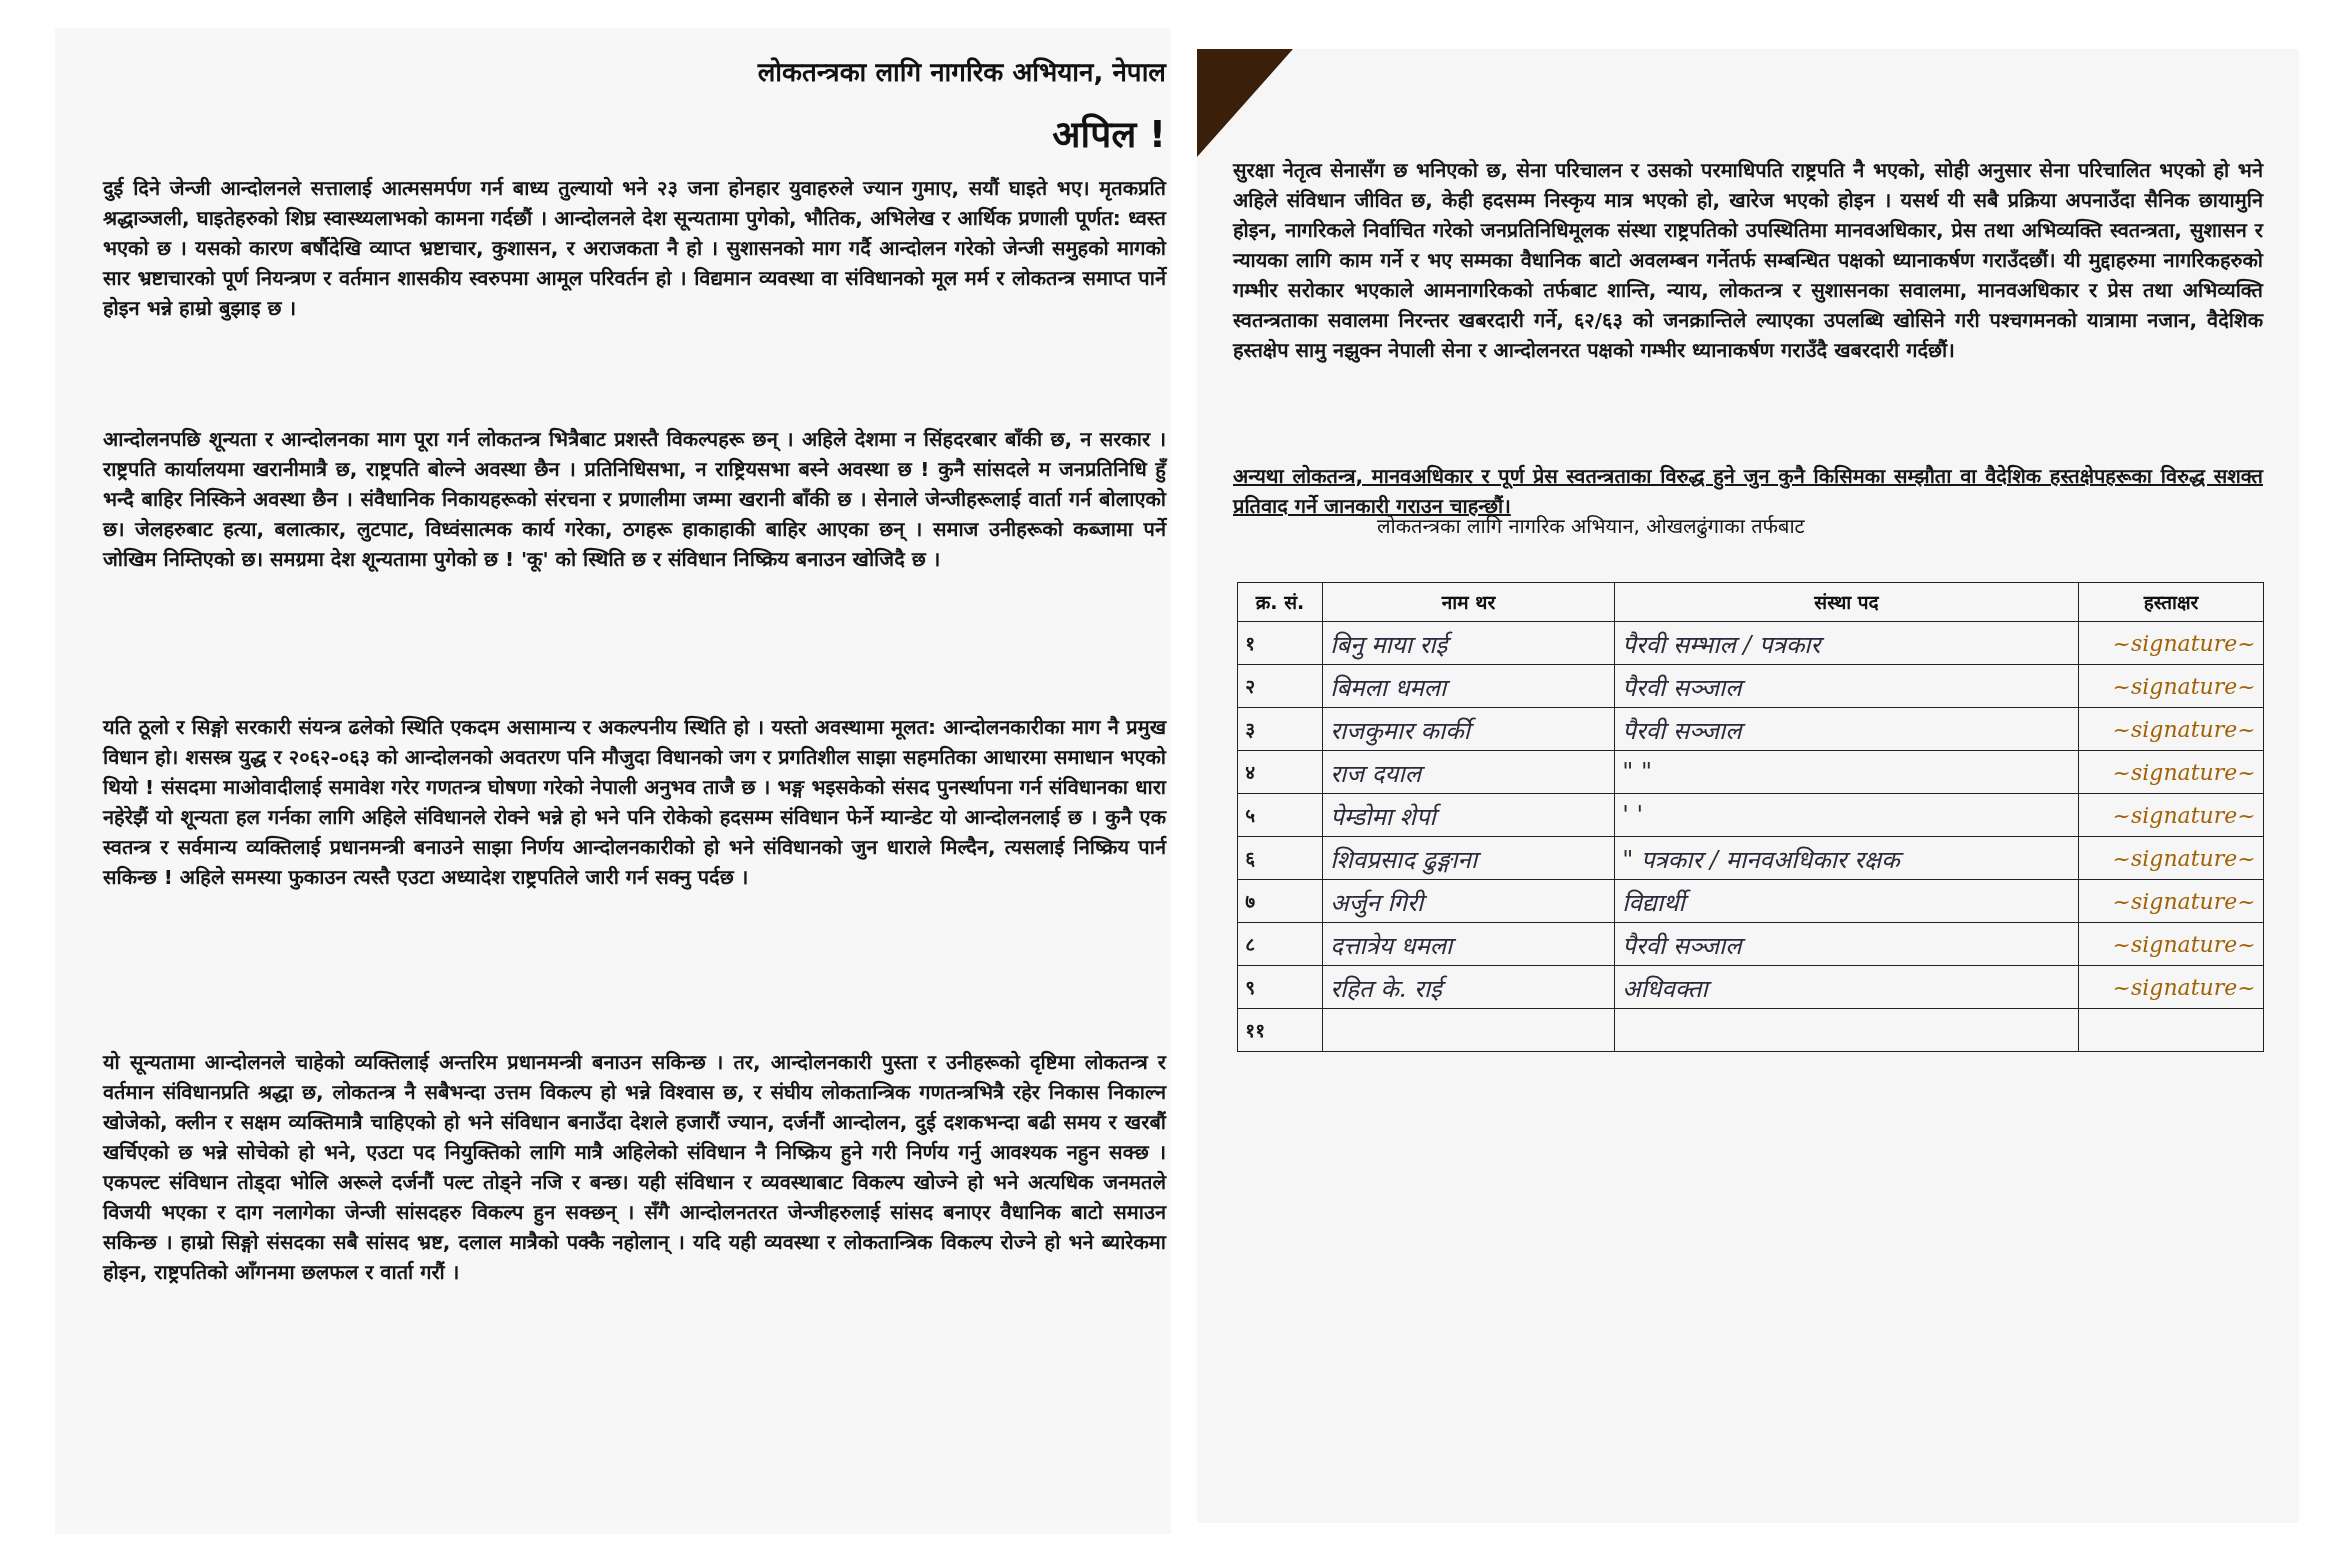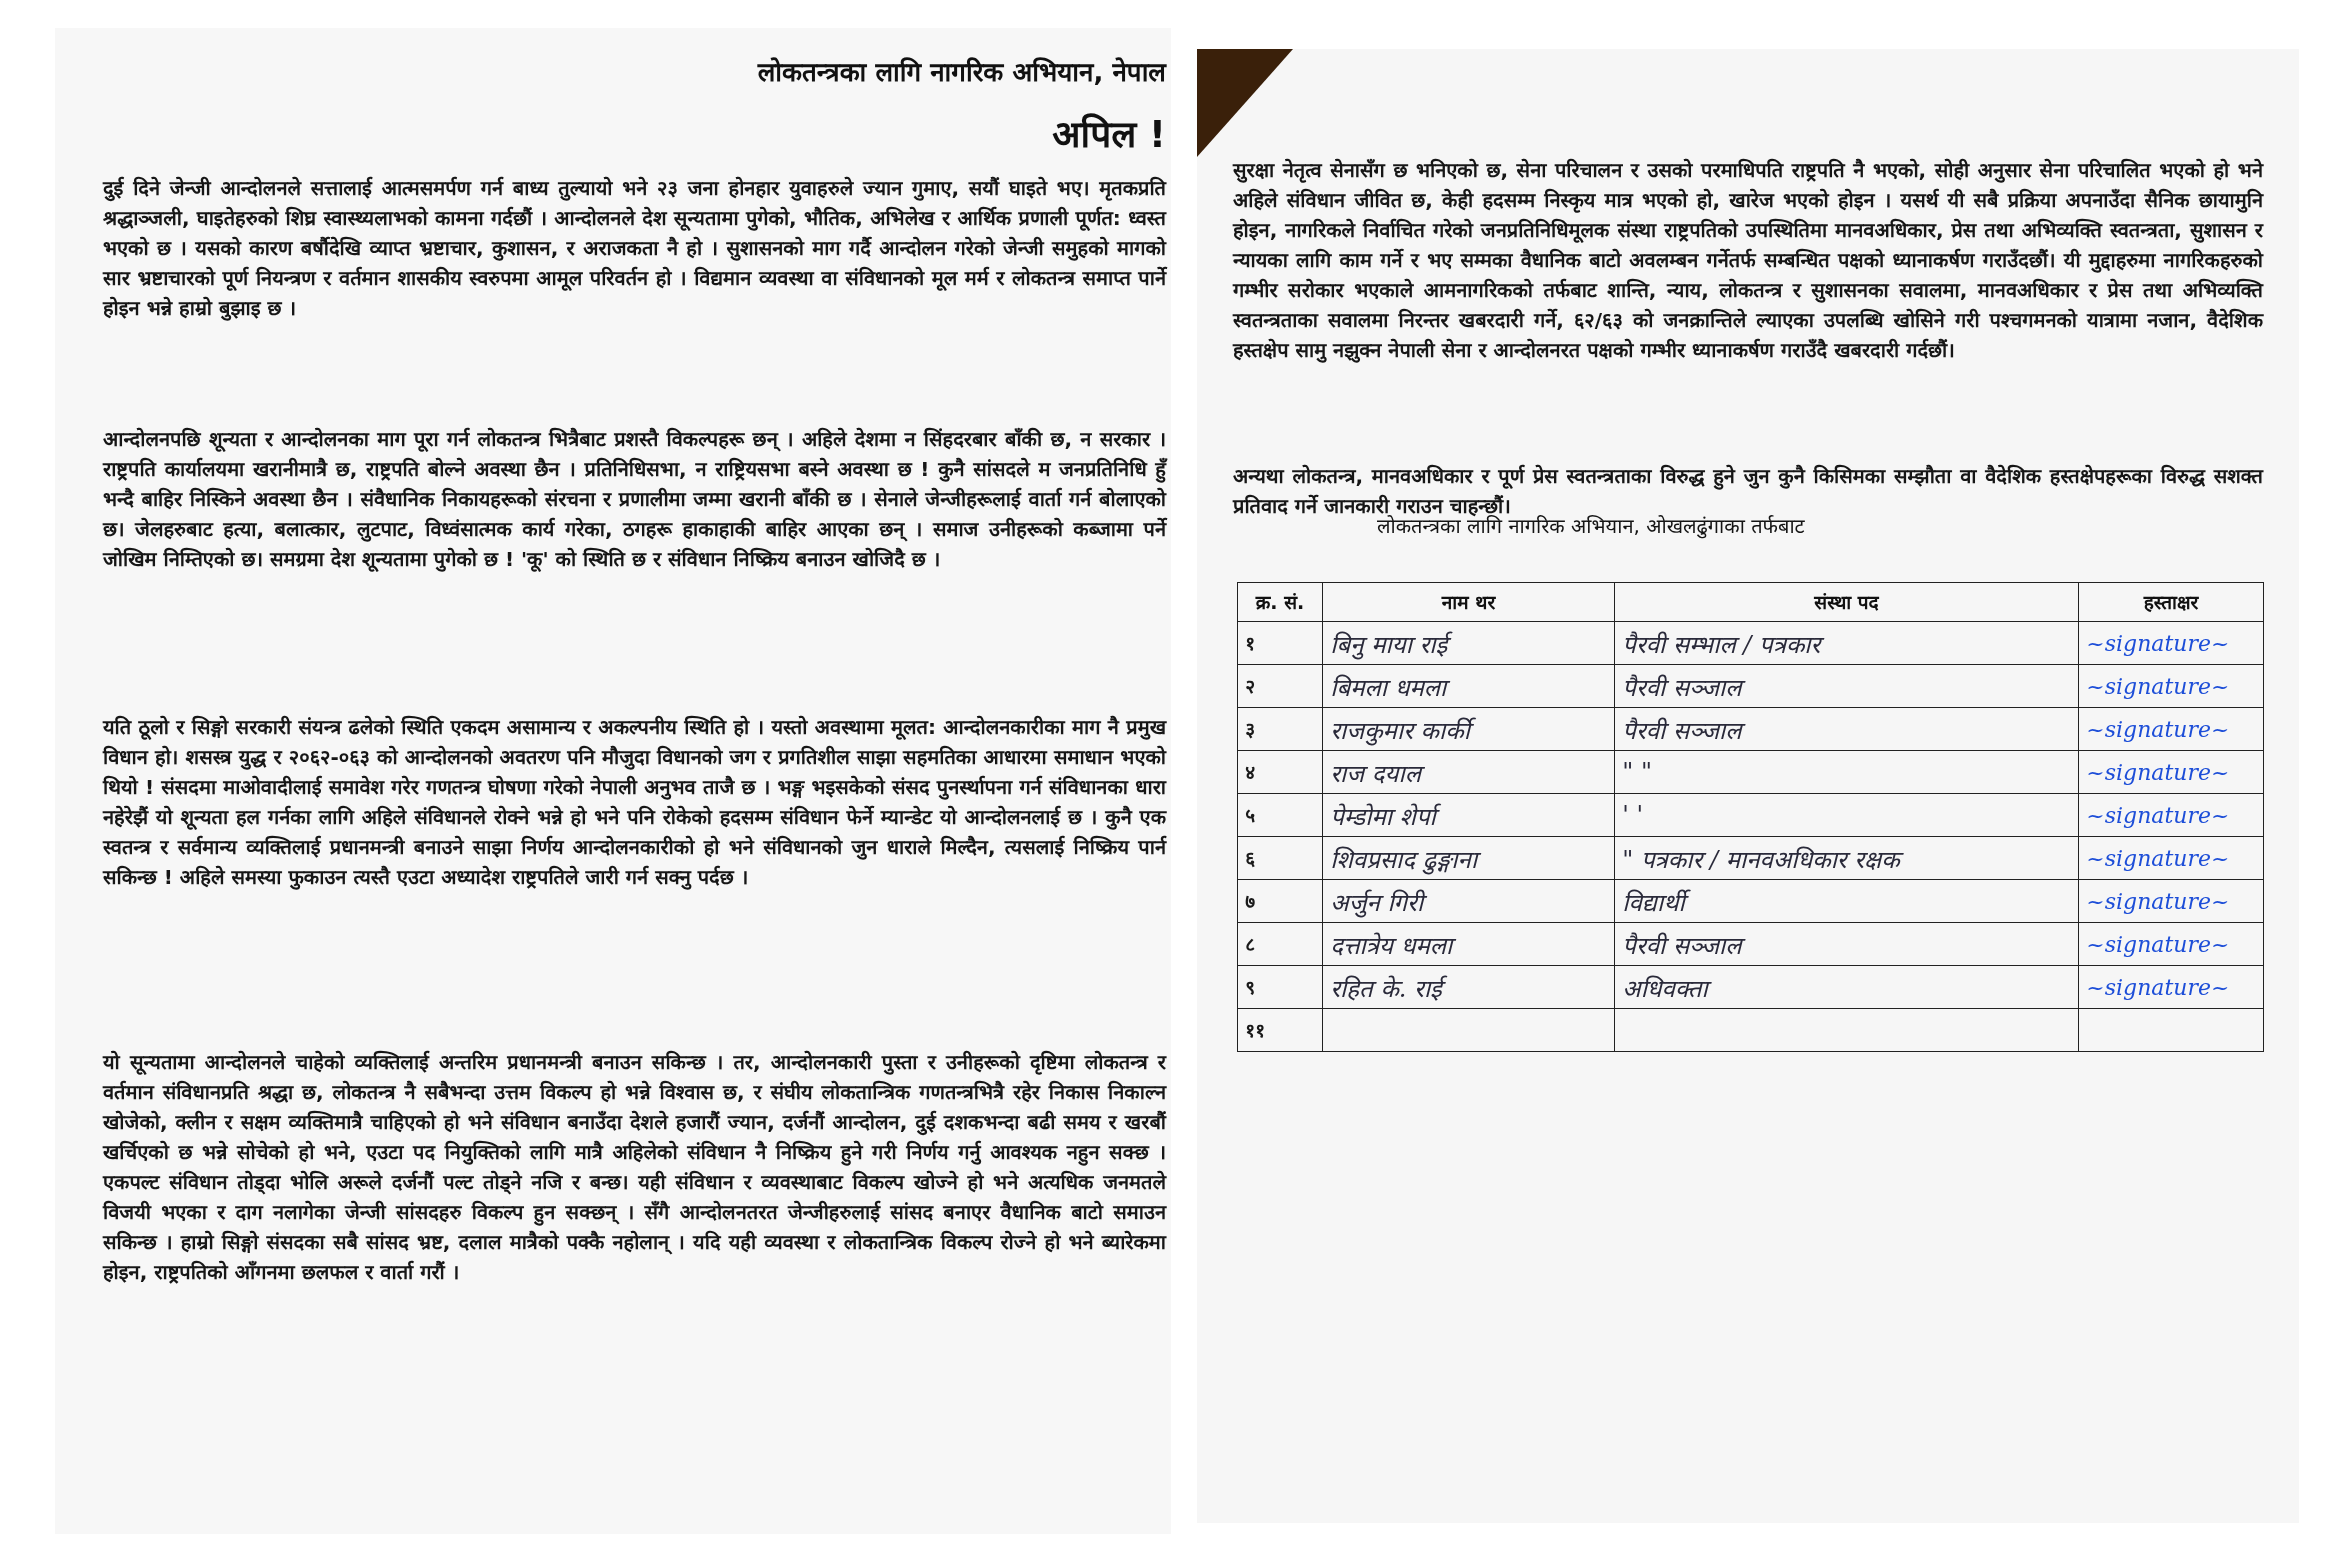--- a/index.html
+++ b/index.html
@@ -45,22 +45,22 @@
     border:1.8px solid #222; padding:0 7.3px; height:43px; box-sizing:border-box;
     font-size:19px; vertical-align:middle;
   }
   table.sig th { height:39px; font-weight:bold; text-align:center; color:#111; }
   table.sig td.num { font-weight:bold; text-align:left; }
   table.sig td.hand {
     font-family:"DejaVu Serif", serif; font-style:italic; font-size:24px; color:#2a2a3a;
     white-space:nowrap; overflow:hidden;
   }
   table.sig td.signature {
-    font-family:"DejaVu Serif", serif; font-style:italic; font-size:22px; color:#1d4ed8;
-    text-align:left; white-space:nowrap; overflow:hidden;
+    font-family:"DejaVu Serif", serif; font-style:italic; font-size:22px; color:#a16207;
+    text-align:right; white-space:nowrap; overflow:hidden;
   }
   .col-num { width:85px; }
   .col-name { width:292px; }
   .col-org { width:464px; }
   .col-sig { width:185px; }
 </style>
 </head>
 <body>
 
 <div class="page-left"></div>
@@ -69,21 +69,21 @@
 
 <div class="title org-title">लोकतन्त्रका लागि नागरिक अभियान, नेपाल</div>
 <div class="title appeal-title">अपिल !</div>
 
 <div class="para lp" style="top:173px;">दुई दिने जेन्जी आन्दोलनले सत्तालाई आत्मसमर्पण गर्न बाध्य तुल्यायो भने २३ जना होनहार युवाहरुले ज्यान गुमाए, सयौं घाइते भए। मृतकप्रति श्रद्धाञ्जली, घाइतेहरुको शिघ्र स्वास्थ्यलाभको कामना गर्दछौं । आन्दोलनले देश सून्यतामा पुगेको, भौतिक, अभिलेख र आर्थिक प्रणाली पूर्णत: ध्वस्त भएको छ । यसको कारण बर्षौदेखि व्याप्त भ्रष्टाचार, कुशासन, र अराजकता नै हो । सुशासनको माग गर्दै आन्दोलन गरेको जेन्जी समुहको मागको सार भ्रष्टाचारको पूर्ण नियन्त्रण र वर्तमान शासकीय स्वरुपमा आमूल परिवर्तन हो । विद्यमान व्यवस्था वा संविधानको मूल मर्म र लोकतन्त्र समाप्त पार्ने होइन भन्ने हाम्रो बुझाइ छ ।</div>
 <div class="para lp" style="top:424px;">आन्दोलनपछि शून्यता र आन्दोलनका माग पूरा गर्न लोकतन्त्र भित्रैबाट प्रशस्तै विकल्पहरू छन् । अहिले देशमा न सिंहदरबार बाँकी छ, न सरकार । राष्ट्रपति कार्यालयमा खरानीमात्रै छ, राष्ट्रपति बोल्ने अवस्था छैन । प्रतिनिधिसभा, न राष्ट्रियसभा बस्ने अवस्था छ ! कुनै सांसदले म जनप्रतिनिधि हुँ भन्दै बाहिर निस्किने अवस्था छैन । संवैधानिक निकायहरूको संरचना र प्रणालीमा जम्मा खरानी बाँकी छ । सेनाले जेन्जीहरूलाई वार्ता गर्न बोलाएको छ। जेलहरुबाट हत्या, बलात्कार, लुटपाट, विध्वंसात्मक कार्य गरेका, ठगहरू हाकाहाकी बाहिर आएका छन् । समाज उनीहरूको कब्जामा पर्ने जोखिम निम्तिएको छ। समग्रमा देश शून्यतामा पुगेको छ ! 'कू' को स्थिति छ र संविधान निष्क्रिय बनाउन खोजिदै छ ।</div>
 <div class="para lp" style="top:712px;">यति ठूलो र सिङ्गो सरकारी संयन्त्र ढलेको स्थिति एकदम असामान्य र अकल्पनीय स्थिति हो । यस्तो अवस्थामा मूलत: आन्दोलनकारीका माग नै प्रमुख विधान हो। शसस्त्र युद्ध र २०६२-०६३ को आन्दोलनको अवतरण पनि मौजुदा विधानको जग र प्रगतिशील साझा सहमतिका आधारमा समाधान भएको थियो ! संसदमा माओवादीलाई समावेश गरेर गणतन्त्र घोषणा गरेको नेपाली अनुभव ताजै छ । भङ्ग भइसकेको संसद पुनर्स्थापना गर्न संविधानका धारा नहेरेझैं यो शून्यता हल गर्नका लागि अहिले संविधानले रोक्ने भन्ने हो भने पनि रोकेको हदसम्म संविधान फेर्ने म्यान्डेट यो आन्दोलनलाई छ । कुनै एक स्वतन्त्र र सर्वमान्य व्यक्तिलाई प्रधानमन्त्री बनाउने साझा निर्णय आन्दोलनकारीको हो भने संविधानको जुन धाराले मिल्दैन, त्यसलाई निष्क्रिय पार्न सकिन्छ ! अहिले समस्या फुकाउन त्यस्तै एउटा अध्यादेश राष्ट्रपतिले जारी गर्न सक्नु पर्दछ ।</div>
 <div class="para lp" style="top:1047px;">यो सून्यतामा आन्दोलनले चाहेको व्यक्तिलाई अन्तरिम  प्रधानमन्त्री बनाउन सकिन्छ । तर, आन्दोलनकारी पुस्ता र उनीहरूको दृष्टिमा लोकतन्त्र र वर्तमान संविधानप्रति श्रद्धा छ, लोकतन्त्र नै सबैभन्दा उत्तम विकल्प हो भन्ने विश्वास छ, र संघीय लोकतान्त्रिक गणतन्त्रभित्रै रहेर निकास निकाल्न खोजेको, क्लीन र सक्षम व्यक्तिमात्रै चाहिएको हो भने संविधान बनाउँदा देशले हजारौं ज्यान, दर्जनौं आन्दोलन, दुई दशकभन्दा बढी समय र खरबौं खर्चिएको छ भन्ने सोचेको हो भने, एउटा पद नियुक्तिको लागि मात्रै अहिलेको संविधान नै निष्क्रिय हुने गरी निर्णय गर्नु आवश्यक नहुन सक्छ । एकपल्ट संविधान तोड्दा भोलि अरूले दर्जनौं पल्ट तोड्ने नजि र बन्छ। यही संविधान र व्यवस्थाबाट विकल्प खोज्ने हो भने अत्यधिक जनमतले विजयी भएका र दाग नलागेका जेन्जी सांसदहरु विकल्प हुन सक्छन् । सँगै आन्दोलनतरत जेन्जीहरुलाई सांसद बनाएर वैधानिक बाटो समाउन सकिन्छ । हाम्रो सिङ्गो संसदका सबै सांसद भ्रष्ट, दलाल मात्रैको पक्कै नहोलान् । यदि यही व्यवस्था र लोकतान्त्रिक विकल्प रोज्ने हो भने ब्यारेकमा होइन, राष्ट्रपतिको आँगनमा छलफल र वार्ता गरौं ।</div>
 
 <div class="para rp" style="top:107px;">सुरक्षा नेतृत्व सेनासँग छ भनिएको छ, सेना परिचालन र उसको परमाधिपति राष्ट्रपति नै भएको, सोही अनुसार सेना परिचालित भएको हो भने अहिले संविधान जीवित छ, केही हदसम्म निस्कृय मात्र भएको हो, खारेज भएको होइन । यसर्थ यी सबै प्रक्रिया अपनाउँदा सैनिक छायामुनि होइन, नागरिकले निर्वाचित गरेको जनप्रतिनिधिमूलक संस्था राष्ट्रपतिको उपस्थितिमा मानवअधिकार, प्रेस तथा अभिव्यक्ति स्वतन्त्रता, सुशासन र न्यायका लागि काम गर्ने र भए सम्मका वैधानिक बाटो अवलम्बन गर्नेतर्फ सम्बन्धित पक्षको ध्यानाकर्षण गराउँदछौं। यी मुद्दाहरुमा नागरिकहरुको गम्भीर सरोकार भएकाले आमनागरिकको तर्फबाट शान्ति, न्याय, लोकतन्त्र र सुशासनका सवालमा, मानवअधिकार र प्रेस तथा अभिव्यक्ति स्वतन्त्रताका सवालमा निरन्तर खबरदारी गर्ने, ६२/६३ को जनक्रान्तिले ल्याएका उपलब्धि खोसिने गरी पश्चगमनको यात्रामा नजान, वैदेशिक हस्तक्षेप सामु नझुक्न नेपाली सेना र आन्दोलनरत पक्षको गम्भीर ध्यानाकर्षण गराउँदै खबरदारी गर्दछौं।</div>
-<div class="para rp" style="top:413px;">अन्यथा लोकतन्त्र, मानवअधिकार र पूर्ण प्रेस स्वतन्त्रताका विरुद्ध हुने जुन कुनै किसिमका सम्झौता वा वैदेशिक हस्तक्षेपहरूका विरुद्ध सशक्त प्रतिवाद गर्ने जानकारी गराउन चाहन्छौं।</div>
+<div class="para rp" style="top:413px;text-decoration:underline;">अन्यथा लोकतन्त्र, मानवअधिकार र पूर्ण प्रेस स्वतन्त्रताका विरुद्ध हुने जुन कुनै किसिमका सम्झौता वा वैदेशिक हस्तक्षेपहरूका विरुद्ध सशक्त प्रतिवाद गर्ने जानकारी गराउन चाहन्छौं।</div>
 
 <div class="sub-heading">लोकतन्त्रका लागि नागरिक अभियान, ओखलढुंगाका तर्फबाट</div>
 
 <table class="sig">
   <colgroup>
     <col class="col-num">
       <col class="col-name">
       <col class="col-org">
       <col class="col-sig">
   </colgroup>

